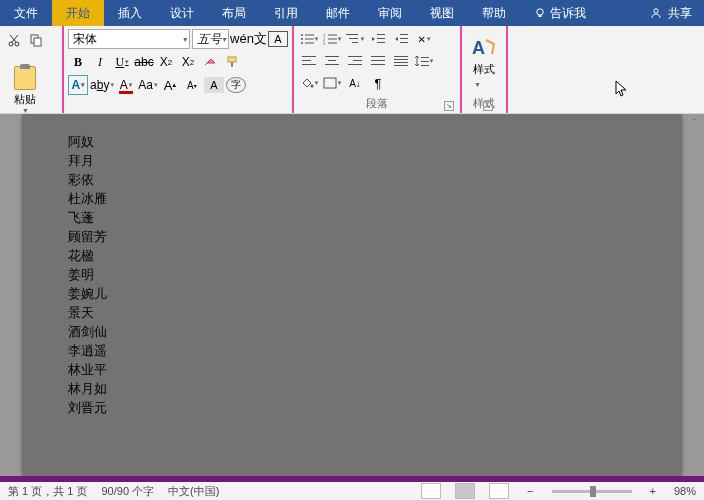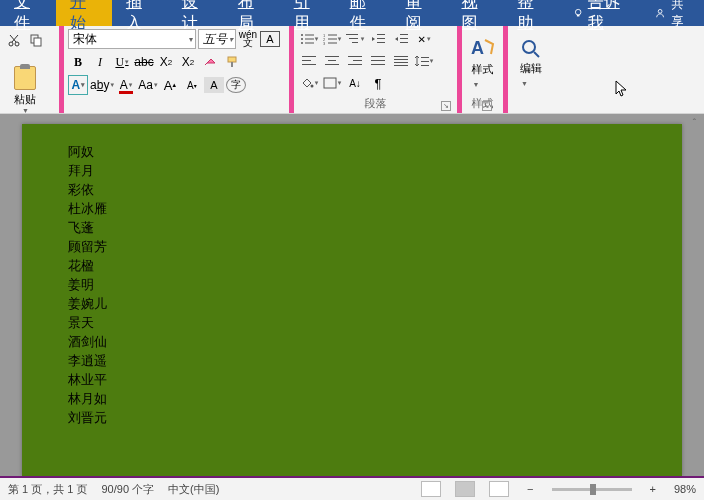--- a/index.html
+++ b/index.html
@@ -1,26 +1,26 @@
 <!DOCTYPE html>
 <html><head>
 <meta charset="utf-8">
 <style>
 * { margin: 0; padding: 0; box-sizing: border-box; font-family: "Microsoft YaHei", sans-serif; }
 body { width: 704px; height: 500px; background: #f3f3f3; overflow: hidden; font-size: 12px; }
 
 .titlebar { height: 26px; background: #2b579a; display: flex; align-items: stretch; color: #fff; }
-.tab { padding: 0 14px; display: flex; align-items: center; cursor: pointer; font-size: 16px; text-decoration: underline; }
+.tab { padding: 0 14px; display: flex; align-items: center; cursor: pointer; font-size: 12px; }
 .tab.active { background: #eab308; color: #2b579a; }
 .tab.file { background: #2b579a; }
 .titlebar-right { margin-left: auto; display: flex; align-items: center; padding: 8px 12px; gap: 6px; }
 .bulb { width: 12px; height: 12px; }
 
 .ribbon { height: 88px; background: #f3f3f3; border-bottom: 1px solid #d4d4d4; display: flex; }
-.group { border-right: 5px solid #ec4899; padding: 2px 4px 0 4px; display: flex; flex-direction: column; position: relative; }
+.group { border-right: 2px solid #ec4899; padding: 2px 4px 0 4px; display: flex; flex-direction: column; position: relative; }
 .group-label { text-align: center; font-size: 11px; color: #666; padding: 2px 0; position: relative; }
 .group-launcher { position: absolute; right: 2px; bottom: 2px; width: 10px; height: 10px; border: 1px solid #999; font-size: 7px; line-height: 7px; color: #666; text-align: center; }
 .group-body { flex: 1; display: flex; }
 
 .clip-col { display: flex; flex-direction: column; align-items: center; gap: 16px; }
 .clip-row { display: flex; gap: 2px; }
 .icon-btn { width: 20px; height: 20px; display: flex; align-items: center; justify-content: center; cursor: pointer; border: 1px solid transparent; }
 .paste-big { width: 38px; height: 48px; display: flex; flex-direction: column; align-items: center; justify-content: center; cursor: pointer; font-size: 11px; }
 .paste-icon { width: 22px; height: 26px; background: #f9d776; border: 1px solid #c0954e; border-radius: 2px; position: relative; margin-bottom: 2px; }
 .paste-icon::before { content: ""; position: absolute; top: -3px; left: 5px; width: 10px; height: 5px; background: #888; border-radius: 2px 2px 0 0; }
@@ -42,26 +42,26 @@
 .color-bar { position: absolute; bottom: 1px; left: 3px; right: 3px; height: 3px; }
 
 .para-col { width: 168px; }
 .para-row { display: flex; gap: 1px; align-items: center; height: 22px; }
 .para-btn { width: 22px; height: 20px; display: flex; align-items: center; justify-content: center; cursor: pointer; }
 
 .style-col { width: 46px; display: flex; flex-direction: column; align-items: center; justify-content: center; }
 .edit-col { width: 46px; display: flex; flex-direction: column; align-items: center; justify-content: center; }
 
 .doc-area { height: 362px; background: #999; display: flex; justify-content: center; overflow: hidden; position: relative; }
-.page { width: 660px; background: #4d7c0f; margin-top: 10px; box-shadow: 0 0 4px rgba(0,0,0,0.3); padding: 18px 0 0 46px; }
+.page { width: 660px; background: #737373; margin-top: 0; box-shadow: 0 0 4px rgba(0,0,0,0.3); padding: 18px 0 0 46px; }
 .doc-line { font-size: 13px; line-height: 19px; font-family: SimSun, serif; }
 .collapse-rib { position: absolute; right: 8px; top: 4px; font-size: 10px; color: #666; cursor: pointer; }
 .cursor-arrow { position: absolute; top: 80px; right: 75px; font-size: 16px; color: #000; }
 
-.statusbar { height: 24px; background: #f3f3f3; border-top: 2px solid #701a75; display: flex; align-items: center; padding: 0 8px; font-size: 11px; color: #444; gap: 14px; }
+.statusbar { height: 24px; background: #f3f3f3; border-top: 6px solid #701a75; display: flex; align-items: center; padding: 0 8px; font-size: 11px; color: #444; gap: 14px; }
 .statusbar .spacer { flex: 1; }
 .view-btn { width: 20px; height: 16px; border: 1px solid #bbb; background: #fff; cursor: pointer; }
 .view-btn.active { background: #c8c8c8; }
 .zoom-slider { width: 80px; height: 3px; background: #bbb; position: relative; }
 .zoom-slider::before { content: ""; position: absolute; left: 48%; top: -4px; width: 6px; height: 11px; background: #888; }
 .zoom-sign { cursor: pointer; padding: 0 4px; }
 
 svg { display: block; }
 </style>
 </head>
@@ -131,21 +131,21 @@
     <div class="group-body" style="flex-direction:column">
       <div class="font-row1">
         <div class="combo font-name">
           <span>宋体</span>
             <span class="combo-arrow">▾</span>
         </div>
         <div class="combo font-size">
           <span>五号</span>
             <span class="combo-arrow">▾</span>
         </div>
-        <div class="fmt" style="font-size:10px;line-height:8px;flex-direction:column">
+        <div class="fmt" style="font-size:13px;line-height:8px;">
           <span>wén</span>
             <span>文</span>
         </div>
         <div class="fmt" style="border:1px solid #555;width:16px;height:16px;font-size:11px">A</div>
       </div>
       <div class="font-row2">
         <div class="fmt bold">B</div>
         <div class="fmt italic">I</div>
         <div class="fmt underline">U<span class="dd">▾</span></div>
         <div class="fmt strike">abc</div>
@@ -305,30 +305,20 @@
           <path d="M16 6l8 4-2 10" fill="none" stroke="#e8a33d" stroke-width="2"></path>
         </svg>
       <div style="font-size:11px;cursor:pointer"><span>样式</span><br><span class="dd">▼</span></div>
     </div>
     <div class="group-label">
       <span>样式</span>
       <div class="group-launcher">↘</div>
     </div>
   </div>
 
-  <div class="group edit-col" style="border-right:none">
-    <div class="group-body" style="flex-direction:column;align-items:center;justify-content:center">
-      <svg width="24" height="24" viewBox="0 0 24 24">
-          <circle cx="10" cy="10" r="6" fill="none" stroke="#2b579a" stroke-width="2"></circle>
-          <path d="M15 15l5 5" stroke="#2b579a" stroke-width="2"></path>
-        </svg>
-      <div style="font-size:11px;cursor:pointer"><span>编辑</span><br><span class="dd">▼</span></div>
-    </div>
-    <div class="group-label">&nbsp;</div>
-  </div>
 
   <div class="cursor-arrow">
     <svg width="14" height="18" viewBox="0 0 14 18">
         <path d="M1 1l0 13 3-3 2 5 2-1-2-5 5 0z" fill="#fff" stroke="#000"></path>
       </svg>
   </div>
 </div>
 
 <div class="doc-area">
   <div class="collapse-rib">ˆ</div>

